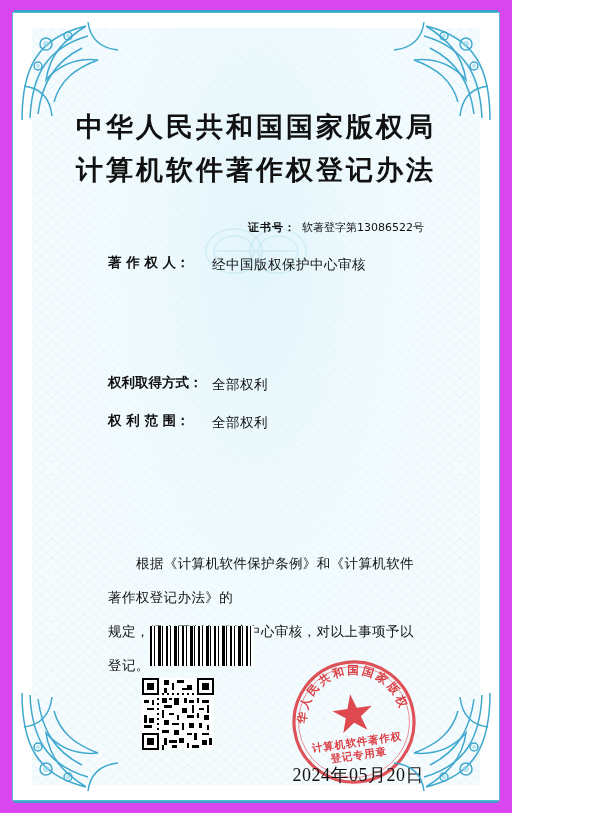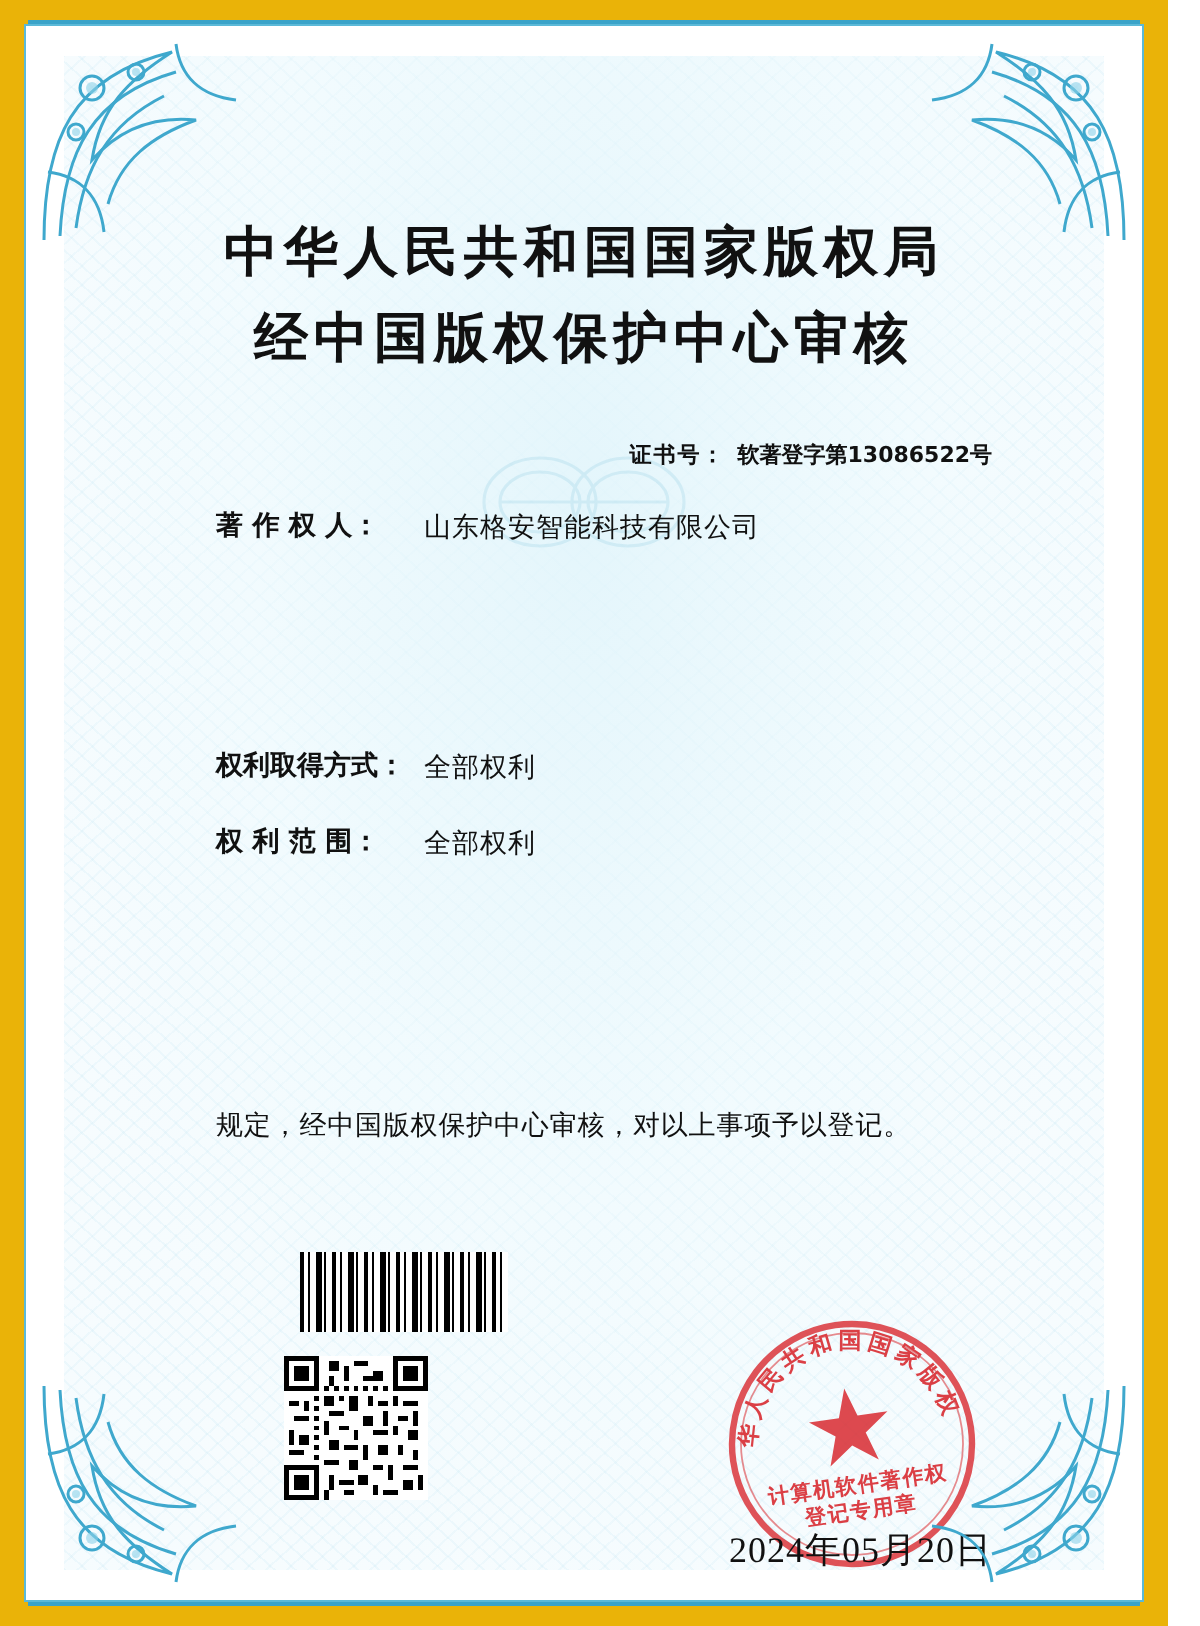--- a/index.html
+++ b/index.html
@@ -9,23 +9,23 @@
   }
   body {
     width: 600px;
     height: 813px;
     font-family: "Liberation Serif", serif;
     overflow: hidden;
   }
 
   #certificate {
     position: relative;
-    width: 584px;
+    width: 512px;
     height: 813px;
-    background: #eab308;
+    background: #d946ef;
     box-sizing: border-box;
   }
 
   
   .frame-outer {
     position: absolute;
     left: 14px;
     top: 10px;
     right: 14px;
     bottom: 10px;
@@ -119,21 +119,21 @@
     font-size: 11px;
     color: #111111;
     letter-spacing: 0.5px;
   }
   .cert-no .label {
     font-weight: bold;
     margin-right: 6px;
     letter-spacing: 1px;
   }
   .cert-no .value {
-    font-weight: bold;
+    font-weight: normal;
     letter-spacing: 0px;
   }
 
   .fields {
     position: absolute;
     left: 76px;
     right: 56px;
     top: 226px;
   }
   .field-row {
@@ -247,51 +247,52 @@
           <ellipse cx="82" cy="35" rx="28" ry="22"></ellipse>
           <ellipse cx="38" cy="35" rx="20" ry="15"></ellipse>
           <ellipse cx="82" cy="35" rx="20" ry="15"></ellipse>
           <line x1="18" y1="35" x2="102" y2="35"></line>
         </g>
       </svg>
     </div>
 
     <div class="titles">
       <div class="title-main">中华人民共和国国家版权局</div>
-      <div class="title-sub">经中国版权保护中心审核</div>
+      <div class="title-sub">计算机软件著作权登记办法</div>
     </div>
 
     <div class="cert-no">
       <span class="label">证书号：</span><span class="value">软著登字第13086522号</span>
     </div>
 
     <div class="fields">
 
 
       <div class="field-row">
         <div class="field-label">著 作 权 人：</div>
-        <div class="field-value">山东格安智能科技有限公司</div>
+        <div class="field-value">经中国版权保护中心审核</div>
       </div>
 
       <div class="spacer-block"></div>
 
       <div class="field-row">
         <div class="field-label">权利取得方式：</div>
         <div class="field-value">全部权利</div>
       </div>
 
       <div class="field-row">
         <div class="field-label">权 利 范 围：</div>
         <div class="field-value">全部权利</div>
       </div>
 
 
     </div>
 
     <div class="paragraph">
+      <div><span class="indent"></span><span>根据《计算机软件保护条例》和《计算机软件著作权登记办法》的</span></div>
       <div>规定，经中国版权保护中心审核，对以上事项予以登记。</div>
     </div>
 
     <div class="barcode"></div>
 
     <div class="qr">
       <svg width="72" height="72" viewBox="0 0 29 29" shape-rendering="crispEdges" aria-hidden="true">
         <rect width="29" height="29" fill="#ffffff"></rect>
         <g fill="#000000">
 

